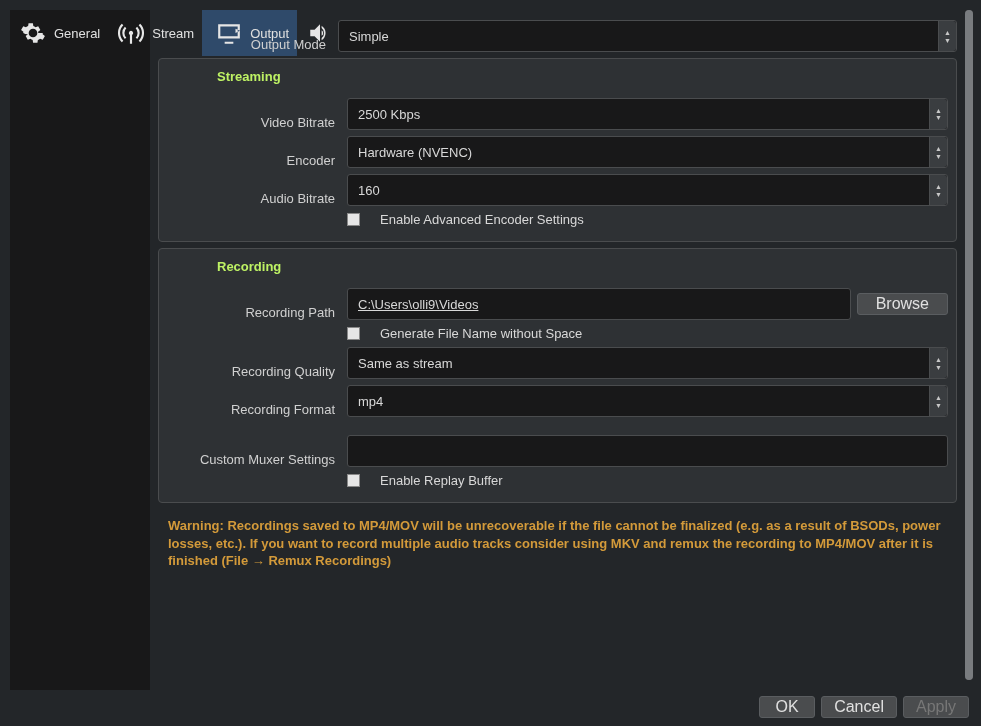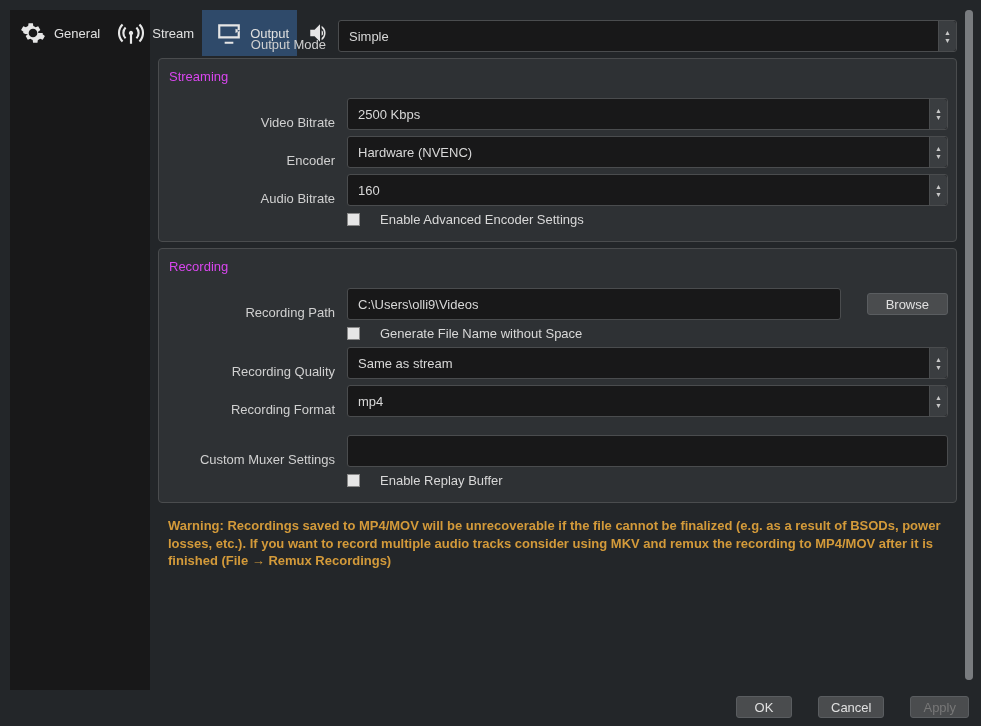--- a/index.html
+++ b/index.html
@@ -93,24 +93,25 @@
   }
 
   .group {
     border: 1px solid #4a4c4e;
     border-radius: 4px;
     background: #2e3134;
     padding: 8px 8px 8px 8px;
     margin-top: 6px;
   }
   .group-title {
-    font-weight: normal;
-    color: #d946ef;
+    font-weight: bold;
+    color: #bef264;
     margin-bottom: 10px;
     padding: 2px 2px 4px 2px;
+    margin-left: 48px;
   }
 
   .select, .text-input, .spinner {
     background: #181819;
     border: 1px solid #4a4c4e;
     color: #d8d8d8;
     height: 32px;
     border-radius: 3px;
     padding: 0 10px;
     display: flex;
@@ -151,22 +152,21 @@
     background: #4a4c4e;
     border: 1px solid #5a5d60;
     color: #e0e0e0;
     height: 22px;
     padding: 0 18px;
     border-radius: 3px;
     cursor: pointer;
     display: inline-flex;
     align-items: center;
     justify-content: center;
-    font-size: 13px;
-    margin-left: 20px;
+    font-size: 16px;
   }
   .btn.disabled { color: #777; }
 
   .warnings {
     color: #d39a3a;
     font-weight: bold;
     padding: 14px 10px 0 10px;
     line-height: 1.35;
   }
   .warnings p { margin-bottom: 12px; }
@@ -308,21 +308,21 @@
           </div>
         </div>
       </div>
 
       <div class="group">
         <div class="group-title">Recording</div>
 
         <div class="row">
           <div class="label-col">Recording Path</div>
           <div class="field-col" style="gap:6px;">
-            <div class="text-input" style="flex:1;">
+            <div class="text-input" style="flex:1;text-decoration:underline;">
               <span>C:\Users\olli9\Videos</span>
             </div>
             <div class="btn">Browse</div>
           </div>
         </div>
 
         <div class="row">
           <div class="label-col"></div>
           <div class="field-col checkbox-row">
             <span class="checkbox"></span>

